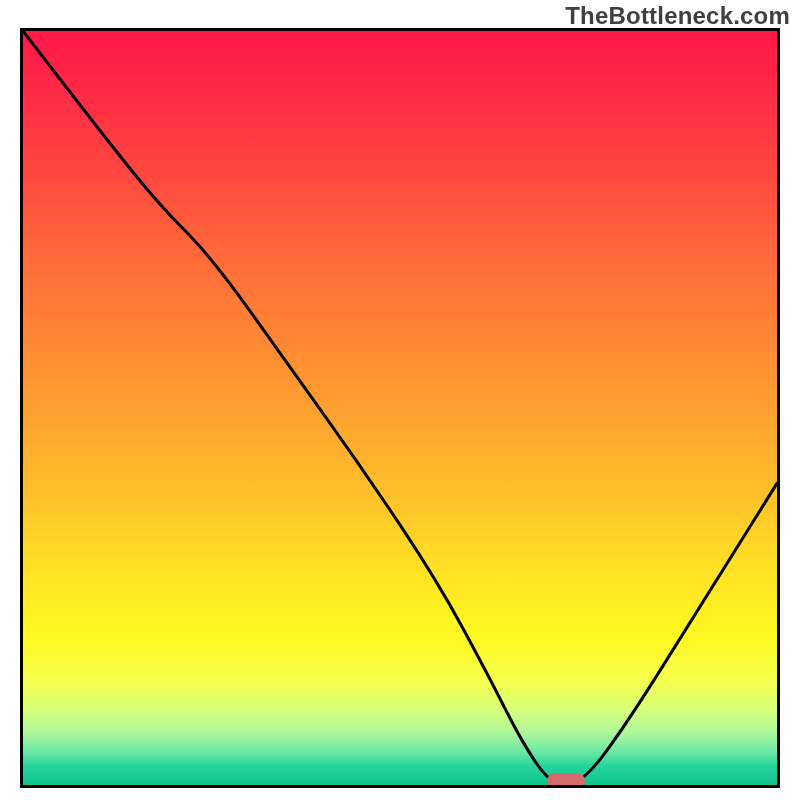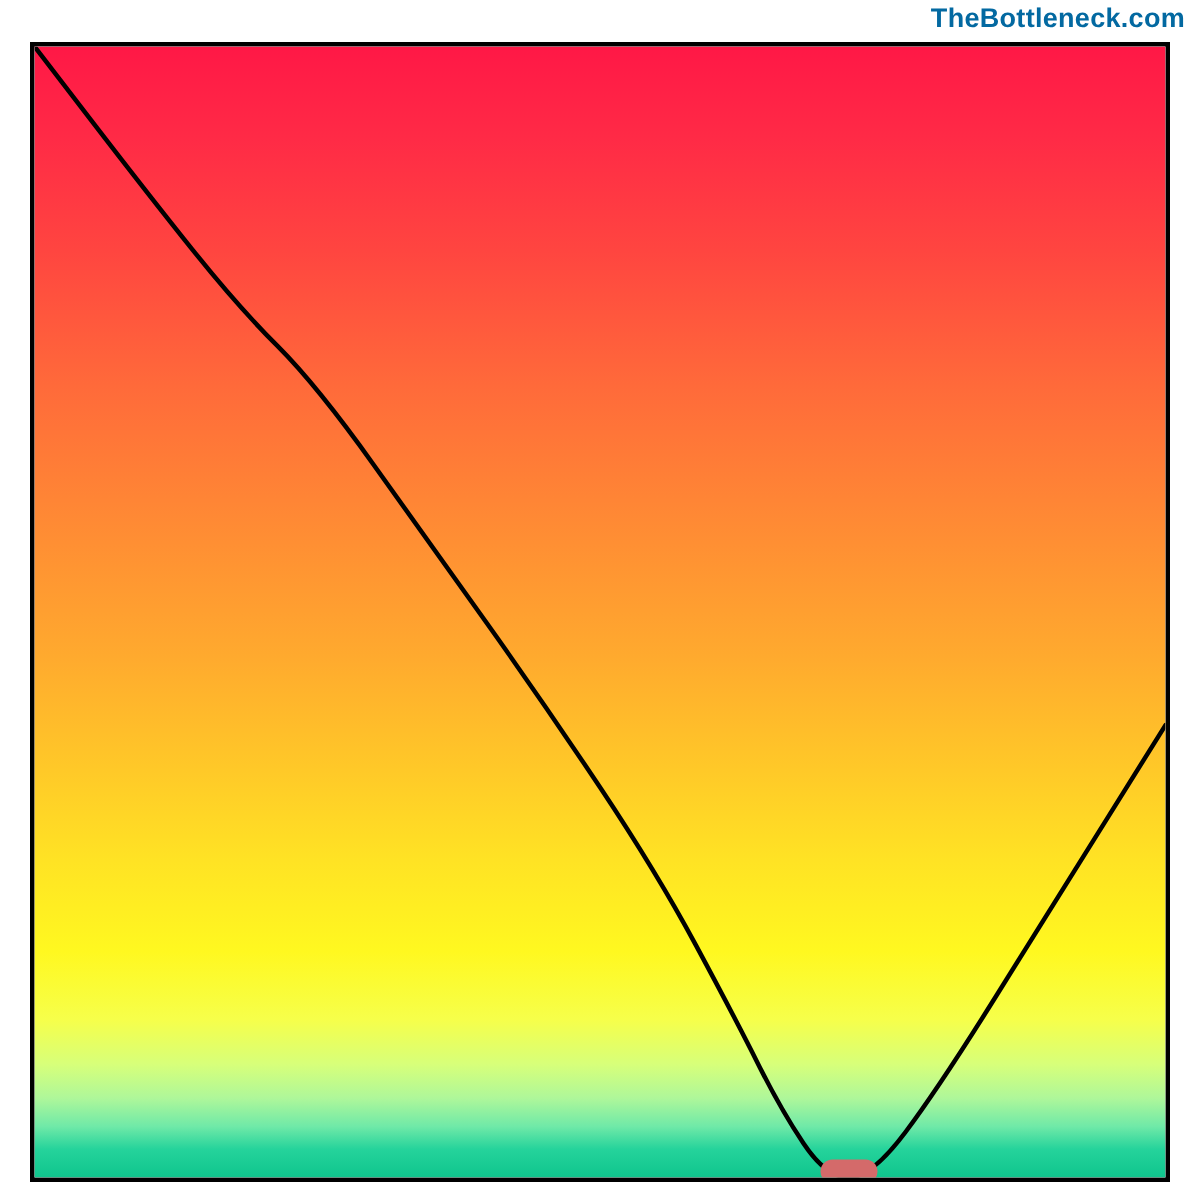--- a/index.html
+++ b/index.html
@@ -12,23 +12,23 @@
   }
   .wrap {
     position: relative;
     width: 800px;
     height: 800px;
   }
   .watermark {
     position: absolute;
     top: 2px;
     right: 10px;
-    font-size: 18px;
+    font-size: 24px;
     font-weight: 600;
-    color: #0369a1;
+    color: #404040;
     letter-spacing: 0.2px;
   }
   .plot {
     position: absolute;
     left: 20px;
     top: 28px;
     width: 760px;
     height: 760px;
     border: 3px solid #000;
     box-sizing: border-box;

